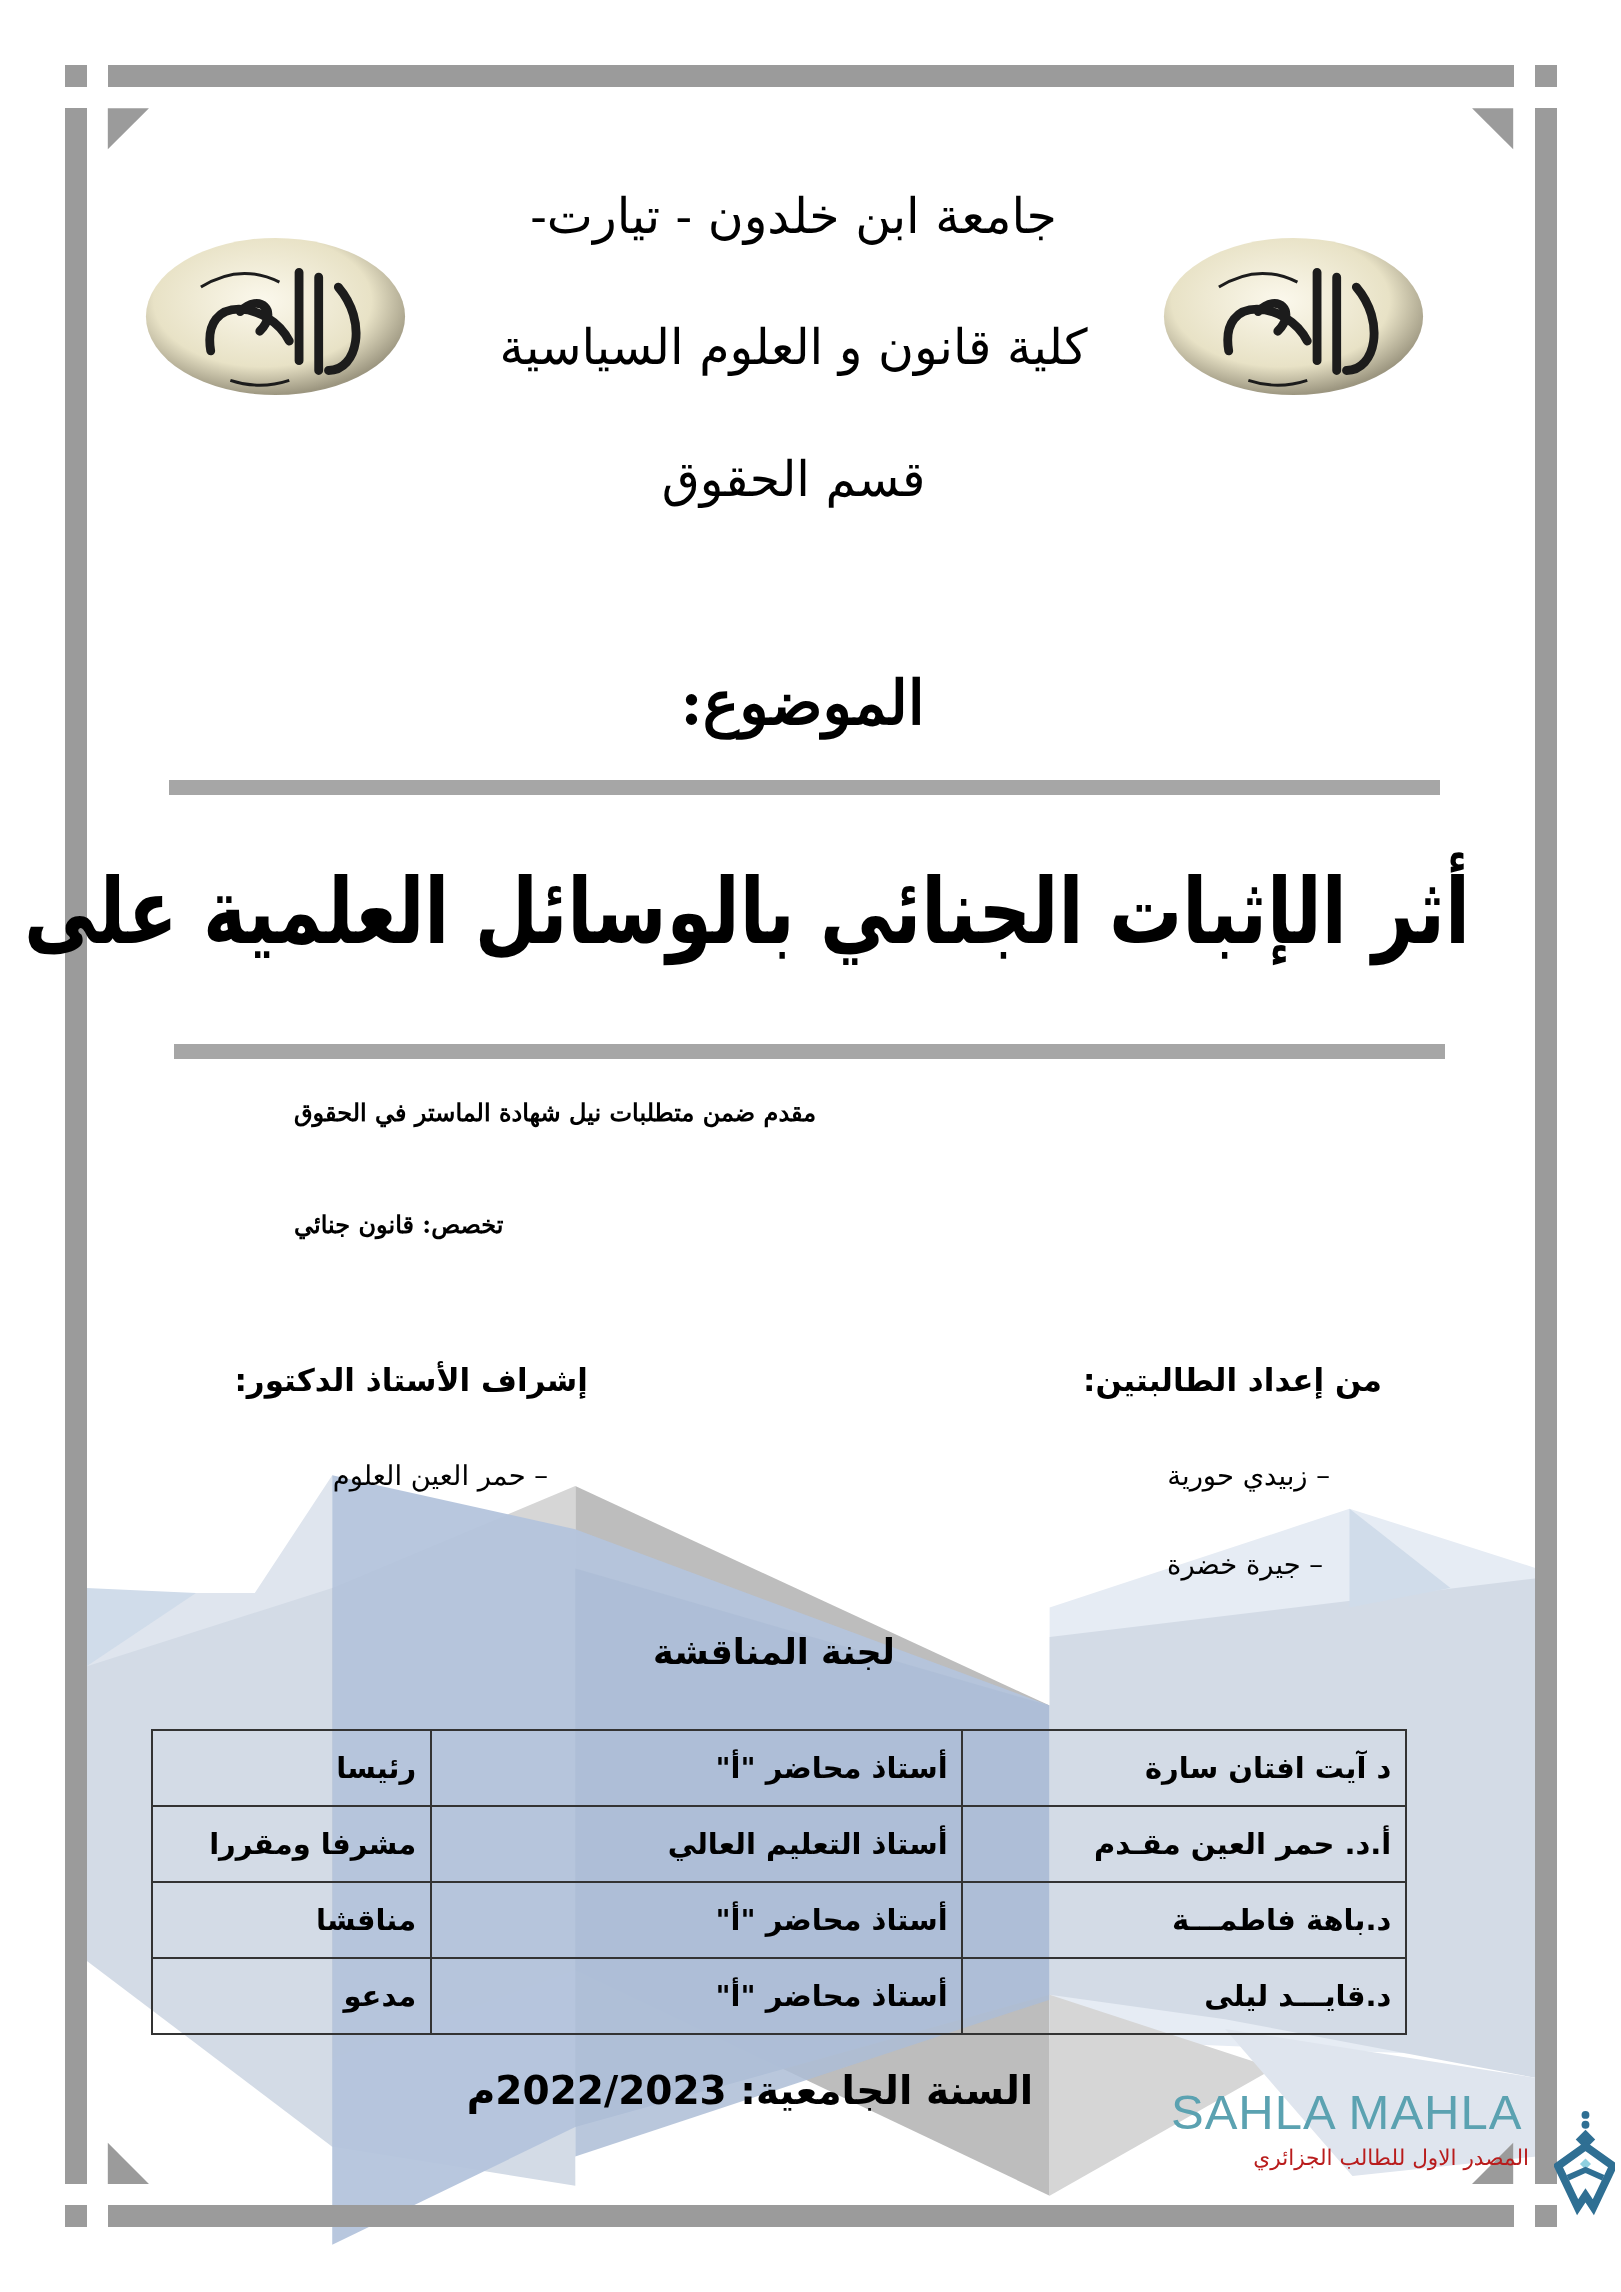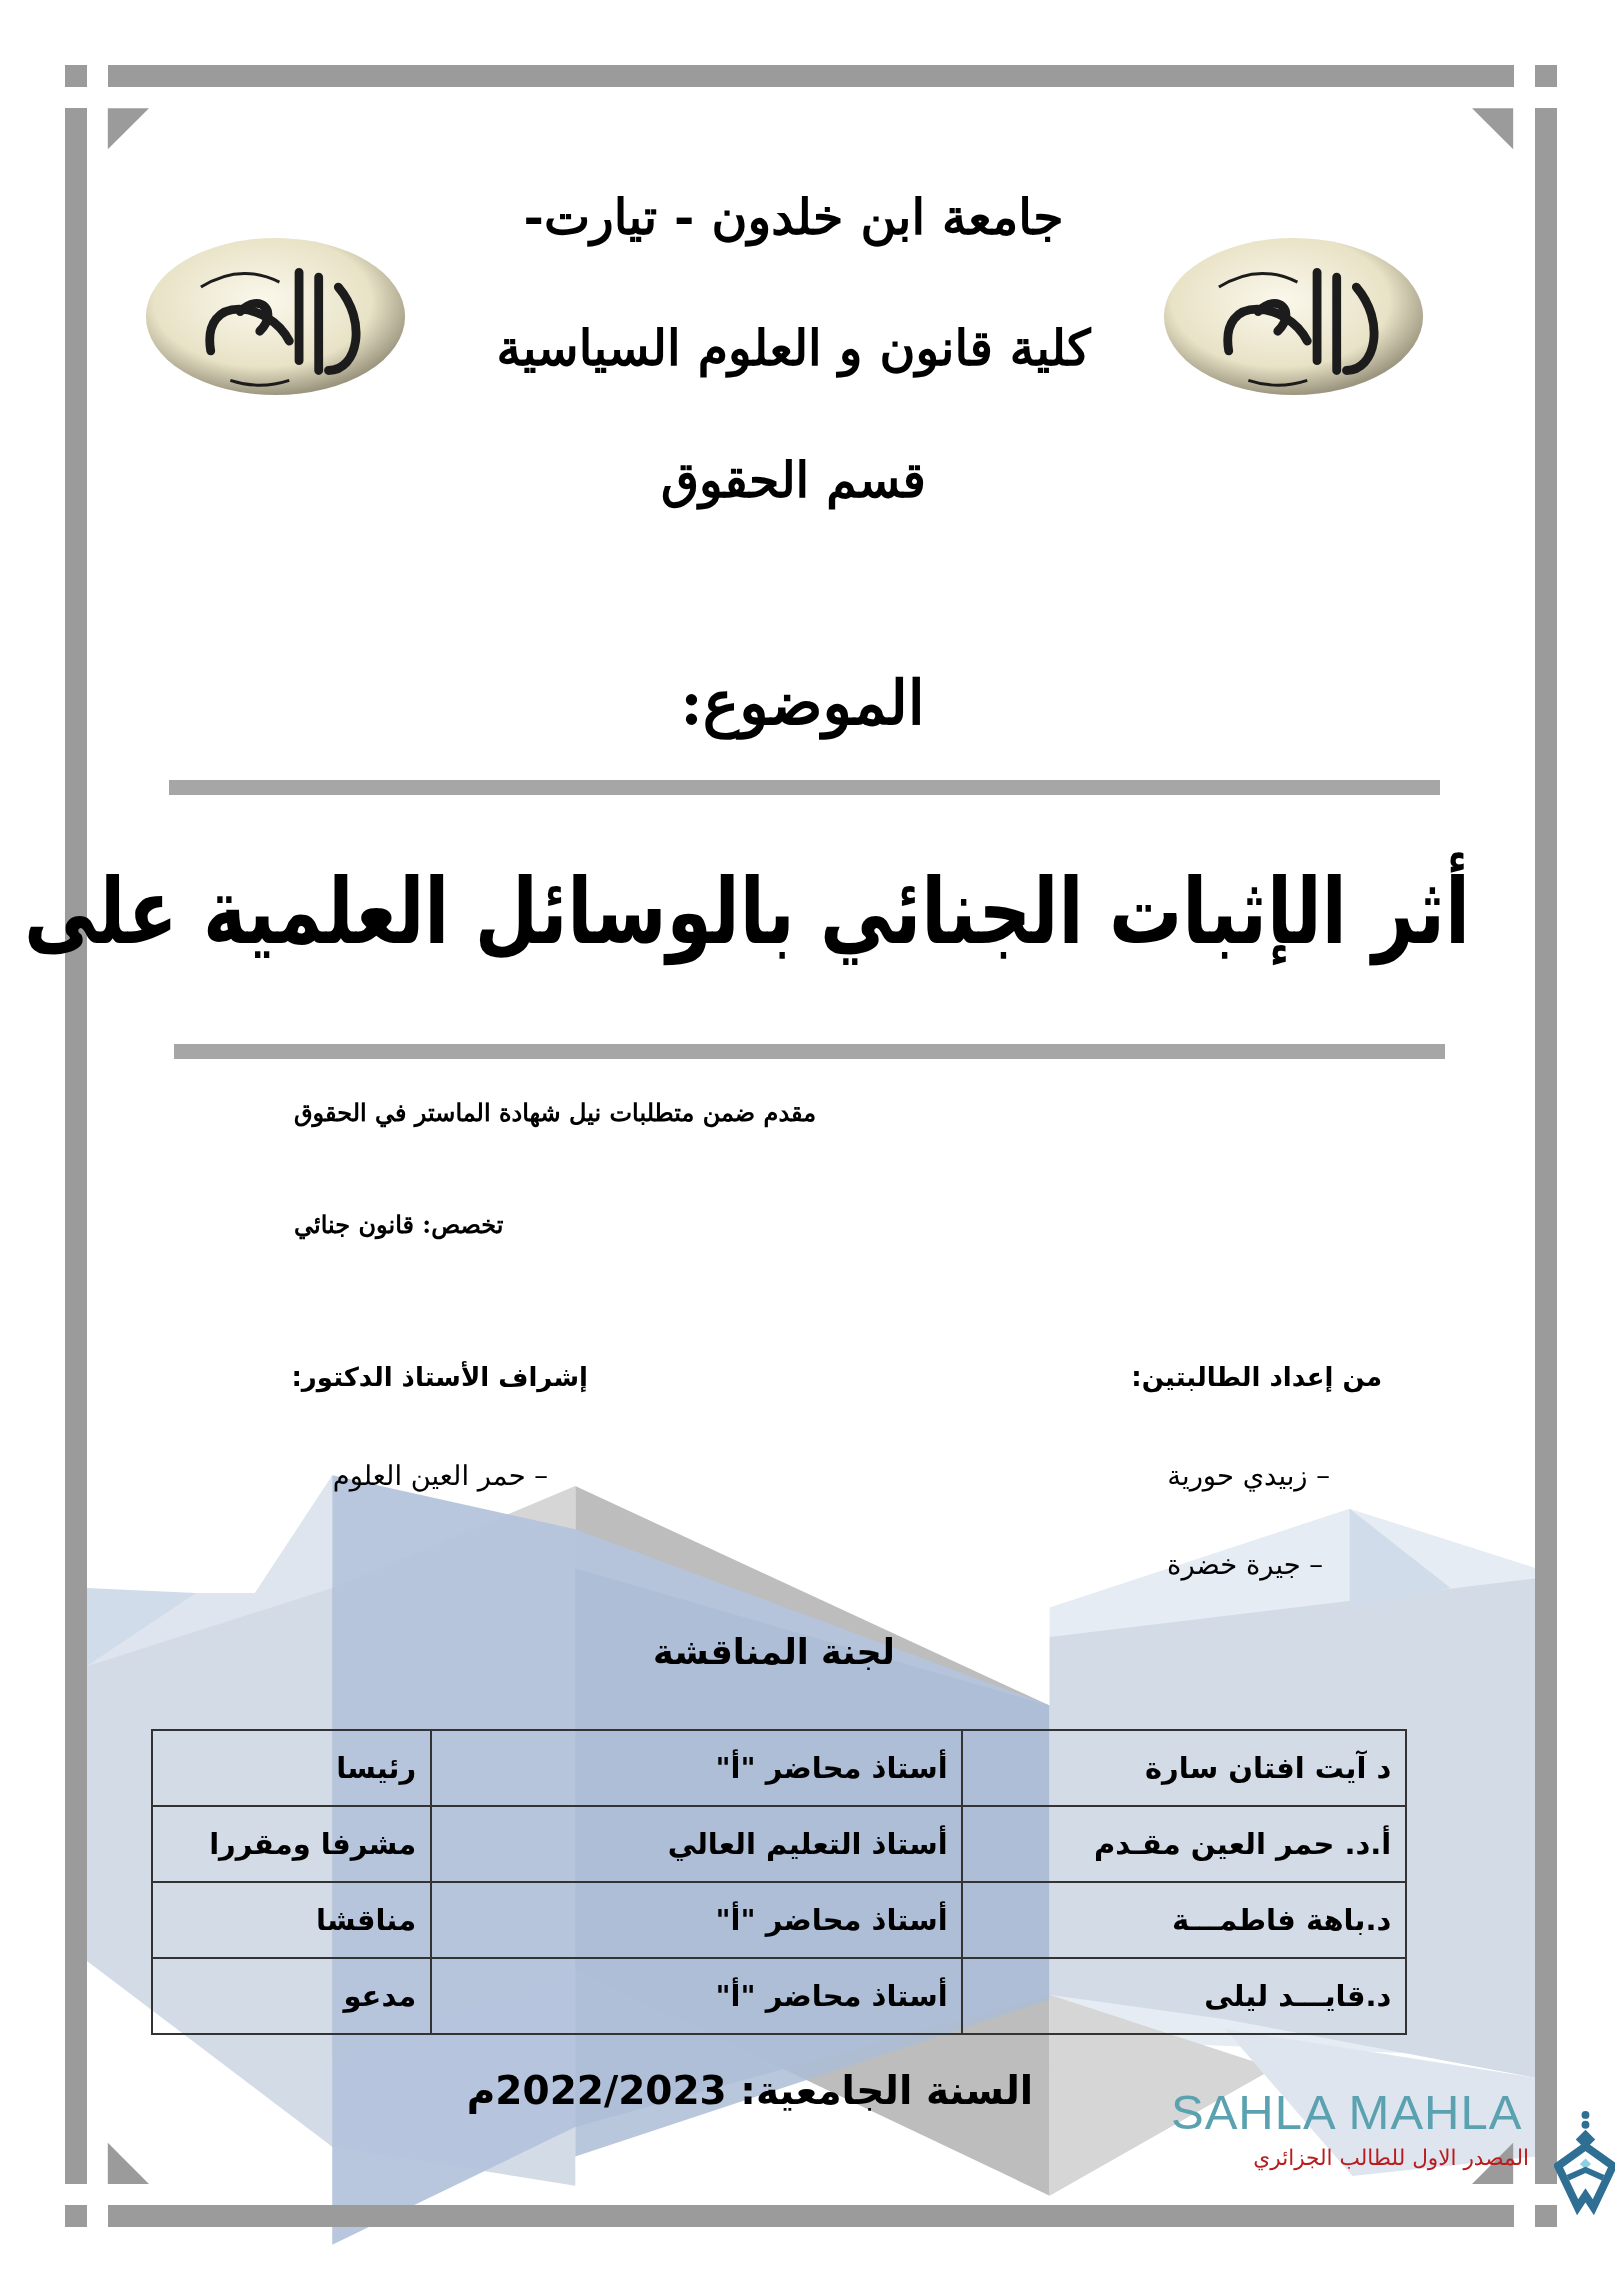--- a/index.html
+++ b/index.html
@@ -2,27 +2,27 @@
 <html><head>
 <meta charset="utf-8">
 <style>
   html, body { margin:0; padding:0; }
   body { width:1621px; height:2293px; background:#ffffff; position:relative; overflow:hidden;
          font-family:"DejaVu Serif", serif; color:#000; }
   .abs { position:absolute; }
   .bar { position:absolute; background:#9b9b9b; }
   .rtl { direction:rtl; }
   .logo { position:absolute; width:267px; height:167px; }
-  .t-uni { font-weight:bold; font-size:49px; text-align:center; }
+  .t-uni { font-weight:normal; font-size:49px; text-align:center; }
   .rule { position:absolute; background:#a6a6a6; height:14.7px; }
   .title { position:absolute; left:147px; width:1323px; top:858px; text-align:center;
            font-family:"DejaVu Sans", sans-serif; font-weight:bold; font-size:73px;
            letter-spacing:-1px; transform:scaleY(1.25); transform-origin:center top; white-space:nowrap; }
   .sub { font-weight:bold; font-size:24px; text-align:left; position:absolute; left:294px; width:1029px; }
-  .label { font-family:"DejaVu Sans", sans-serif; font-weight:bold; font-size:26px; position:absolute; }
+  .label { font-family:"DejaVu Sans", sans-serif; font-weight:bold; font-size:31px; position:absolute; }
   .name { font-family:"DejaVu Serif", serif; font-size:27.4px; position:absolute; white-space:nowrap; }
   table.jury { position:absolute; left:151px; top:1729px; width:1256px; border-collapse:collapse;
                direction:rtl; font-family:"DejaVu Sans", sans-serif; font-weight:bold; font-size:29px; }
   table.jury td { border:2px solid #333; height:74px; padding:0 13.7px; text-align:right; vertical-align:middle; background:transparent;margin-left:44px; }
   .year { position:absolute; left:461px; top:2068px; width:578px; text-align:center;
           font-family:"DejaVu Sans", sans-serif; font-weight:bold; font-size:39px; }
   .brand { position:absolute; left:1171px; top:2084px; color:#5ba2b1; font-family:"Liberation Sans", sans-serif;
            font-size:49px; letter-spacing:1px; white-space:nowrap; }
   .brand-sub { position:absolute; left:1171px; top:2145px; color:#b91c1c; font-family:"DejaVu Serif", serif;
                font-size:21.6px; white-space:nowrap; direction:rtl; width:358px; text-align:right; }

